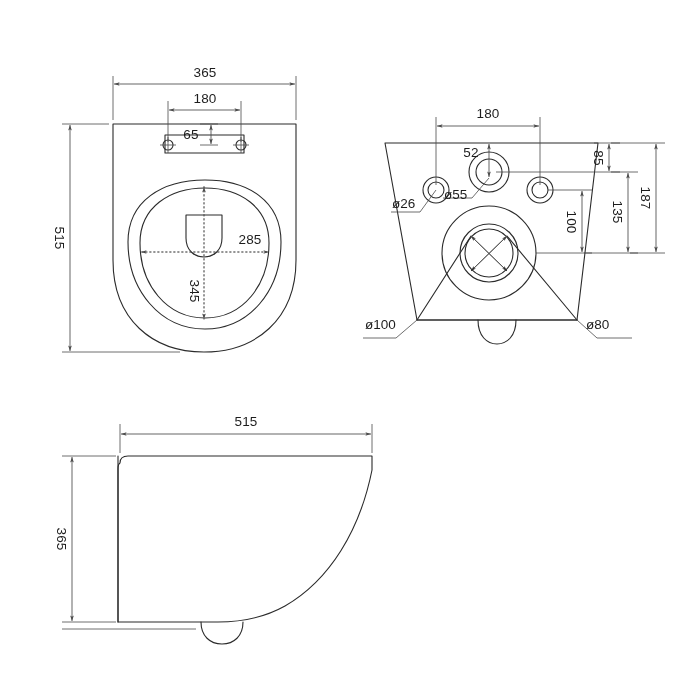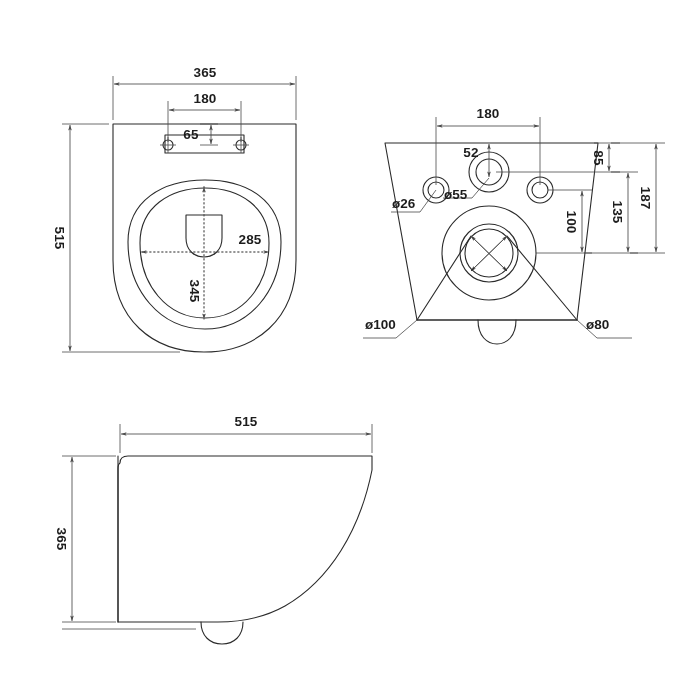--- a/index.html
+++ b/index.html
@@ -10,21 +10,20 @@
   }
   body {
     font-family: "Liberation Sans", sans-serif;
   }
   #drawing-root {
     position: relative;
     width: 700px;
     height: 700px;
     background: #ffffff;
     overflow: hidden;
-    font-weight: bold;
   }
   svg#sheet {
     display: block;
     width: 700px;
     height: 700px;
   }
   .obj {
     fill: none;
     stroke: #2b2b2b;
     stroke-width: 1.1;

